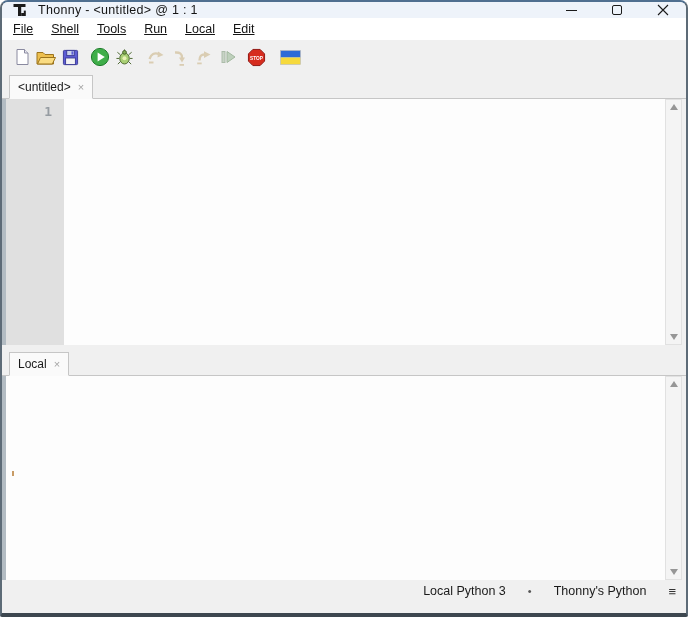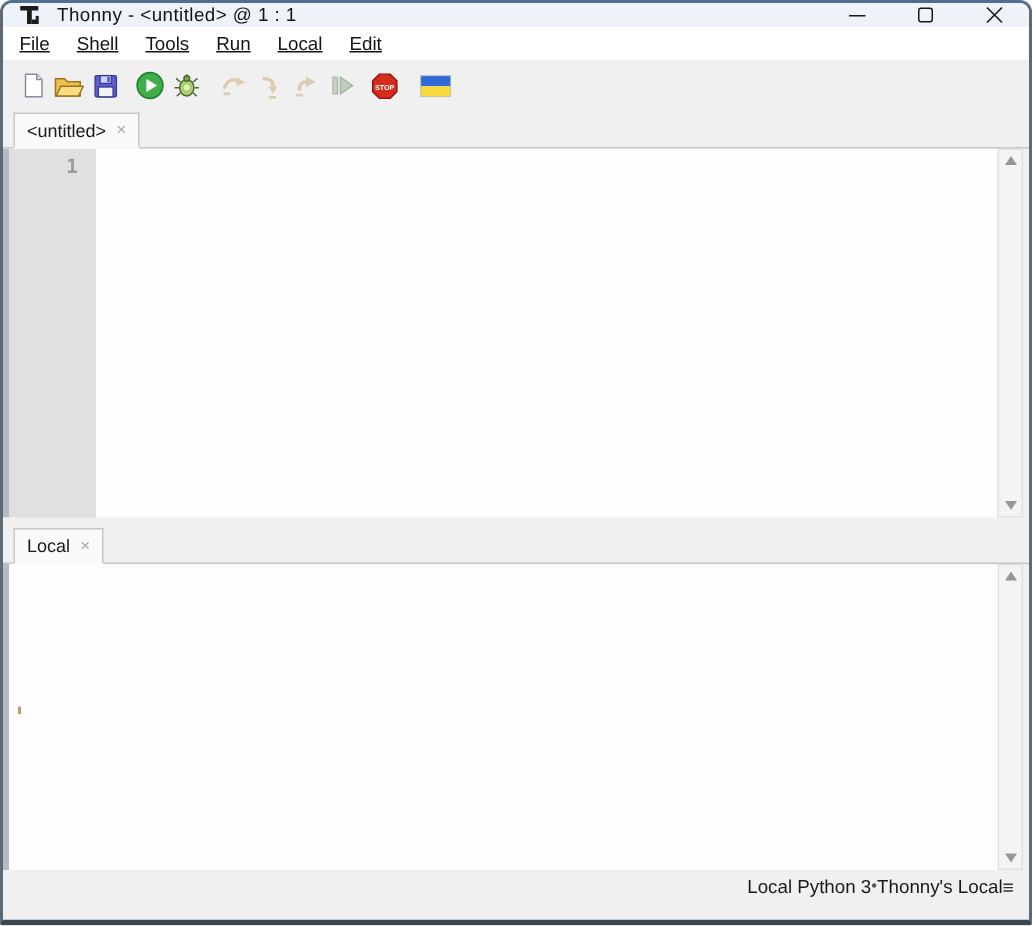--- a/index.html
+++ b/index.html
@@ -36,21 +36,21 @@
   .code-area { flex:1; background:#fdfdfd; }
   .vscroll { width:17px; flex:0 0 auto; background:#f4f4f4; border:1px solid #e1e1e1; display:flex; flex-direction:column; justify-content:space-between; align-items:center; padding:4px 0; margin-right:4px; }
   .arr-up { width:0; height:0; border-left:4px solid transparent; border-right:4px solid transparent; border-bottom:6px solid #969696; }
   .arr-dn { width:0; height:0; border-left:4px solid transparent; border-right:4px solid transparent; border-top:6px solid #969696; }
   .sash { height:6px; background:#f0f0f0; }
   
   .shell-panel { height:204px; display:flex; border-left:4px solid #b3bcc3; background:#f0f0f0; }
   .shell-area { flex:1; background:#fdfdfd; position:relative; }
   .shell-cursor { position:absolute; left:6px; top:95px; width:2px; height:5px; background:#c89b66; }
   
-  .statusbar { height:22px; background:#f0f0f0; display:flex; align-items:center; justify-content:flex-end; padding-right:10px; font-size:12.5px; color:#1a1a1a; gap:0; }
+  .statusbar { height:22px; background:#f0f0f0; display:flex; align-items:center; justify-content:flex-end; padding-right:10px; font-size:12.5px; color:#1a1a1a; gap:22px; }
   .status-sep { color:#555; font-size:11px; }
   .status-menu { font-size:13px; color:#333; }
 </style>
 </head>
 <body>
 
 <div class="window">
 
   <div class="titlebar">
     <svg class="app-icon" viewBox="0 0 17 17">
@@ -213,17 +213,17 @@
     </div>
     <div class="vscroll">
       <span class="arr-up"></span>
       <span class="arr-dn"></span>
     </div>
   </div>
 
   <div class="statusbar">
     <span>Local Python 3</span>
     <span class="status-sep">•</span>
-    <span>Thonny's Local</span>
+    <span>Thonny's Python</span>
     <span class="status-menu">≡</span>
   </div>
 
 </div>
 
 </body></html>

